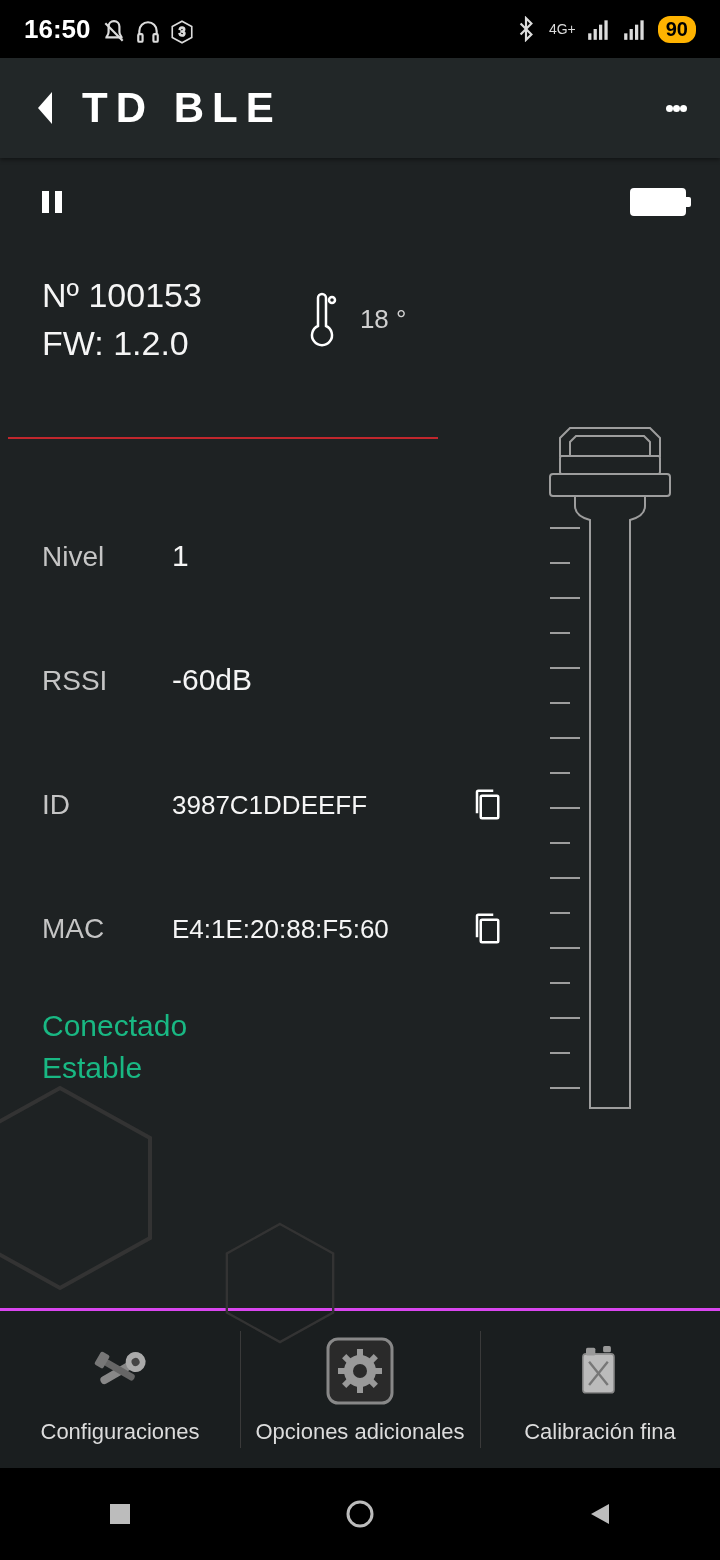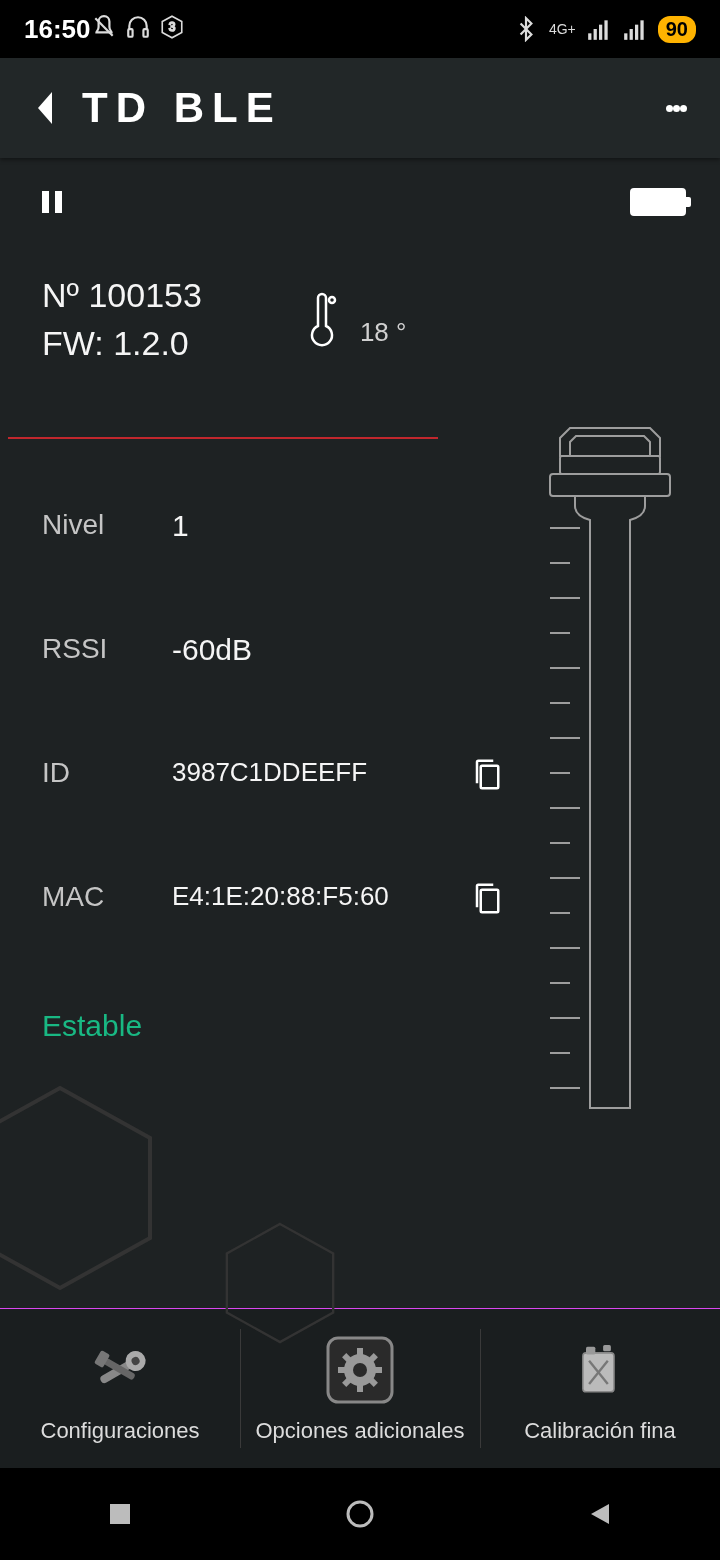--- a/index.html
+++ b/index.html
@@ -1,48 +1,48 @@
 <!DOCTYPE html>
 <html><head>
 <meta charset="utf-8">
 <style>
   * { margin: 0; padding: 0; box-sizing: border-box; }
   html, body { width: 720px; height: 1560px; background: #1e2223; font-family: "Helvetica Neue", Arial, sans-serif; color: #f5f5f5; }
   .status-bar { height: 58px; display: flex; align-items: center; justify-content: space-between; padding: 0 24px; background: #000; }
-  .status-left { display: flex; align-items: flex-start; }
+  .status-left { display: flex; align-items: flex-end; gap: 10px; }
   .status-time { font-size: 26px; font-weight: 600; color: #fff; }
   .status-icons-left { display: flex; gap: 8px; align-items: center; }
   .status-right { display: flex; gap: 10px; align-items: center; }
   .sicon { width: 26px; height: 26px; color: #dcdcdc; }
   .batt-pill { background: #ffb300; color: #000; font-size: 20px; font-weight: 600; padding: 2px 8px; border-radius: 12px; }
   .header { height: 100px; background: #222728; display: flex; align-items: center; padding: 0 24px; position: relative; box-shadow: 0 2px 4px rgba(0,0,0,0.4); }
   .back-btn { width: 40px; height: 60px; display: flex; align-items: center; justify-content: center; margin-right: 18px; }
   .title { font-size: 42px; font-weight: 700; letter-spacing: 8px; color: #fff; }
   .more-btn { margin-left: auto; width: 40px; height: 60px; display: flex; align-items: center; justify-content: center; }
   .dot { width: 7px; height: 7px; background: #fff; border-radius: 50%; margin: 3px 0; }
   .content { height: 1150px; padding: 30px 34px 0 42px; position: relative; }
   .top-row { display: flex; justify-content: space-between; align-items: center; margin-bottom: 56px; }
   .pause { display: flex; gap: 6px; }
   .pause div { width: 7px; height: 22px; background: #fff; }
   .batt-icon { width: 56px; height: 28px; border: 3px solid #fff; border-radius: 4px; background: #fff; position: relative; }
   .batt-icon::after { content: ''; position: absolute; right: -8px; top: 6px; width: 5px; height: 10px; background: #fff; border-radius: 0 2px 2px 0; }
   .device-row { display: flex; align-items: center; gap: 100px; margin-bottom: 70px; }
   .device-info { font-size: 34px; font-weight: 500; line-height: 1.4; }
-  .temp-group { display: flex; align-items: flex-end; gap: 18px; }
+  .temp-group { display: flex; align-items: center; gap: 18px; }
   .temp-val { font-size: 26px; color: #d0d0d0; font-weight: 300; }
   .redline { border: none; height: 2px; background: #c1272d; width: 430px; margin-left: -34px; }
   .stats { margin-top: 70px; width: 460px; }
-  .stat-row { display: flex; align-items: flex-start; height: 64px; margin-bottom: 60px; }
+  .stat-row { display: flex; align-items: flex-end; height: 64px; margin-bottom: 60px; }
   .stat-label { width: 130px; font-size: 28px; color: #c5c5c5; font-weight: 300; }
   .stat-value { font-size: 30px; font-weight: 500; }
   .stat-value.small { font-size: 26px; }
   .copy-btn { margin-left: auto; width: 30px; height: 34px; }
   .status-text { margin-top: 20px; color: #19b883; font-size: 30px; font-weight: 400; line-height: 1.4; }
   .sensor-graphic { position: absolute; right: 20px; top: 260px; width: 180px; height: 700px; }
-  .bottom-nav { height: 160px; background: #1a1e1f; border-top: 1px solid #d946ef; display: flex; }
+  .bottom-nav { height: 160px; background: #1a1e1f; border-top: 3px solid #d946ef; display: flex; }
   .nav-item { flex: 1; display: flex; flex-direction: column; align-items: center; justify-content: center; gap: 12px; position: relative; }
   .nav-item + .nav-item::before { content: ''; position: absolute; left: 0; top: 20px; bottom: 20px; width: 1px; background: #3a3a3a; }
   .nav-label { font-size: 22px; color: #dcdcdc; font-weight: 400; }
   .nav-icon { width: 72px; height: 72px; display: flex; align-items: center; justify-content: center; }
   .sys-nav { height: 92px; background: #000; display: flex; align-items: center; justify-content: space-around; }
   .sys-btn { width: 120px; height: 60px; display: flex; align-items: center; justify-content: center; }
   .hex-bg { position: absolute; stroke: #333; fill: none; stroke-width: 2; pointer-events: none; }
 </style>
 </head>
 <body>
@@ -159,20 +159,21 @@
       <div class="copy-btn">
         <svg viewBox="0 0 24 28" fill="none" stroke="#fff" stroke-width="2">
             <rect x="7" y="7" width="14" height="18" rx="1"></rect>
             <path d="M4 21 V4 a1 1 0 0 1 1-1 h12"></path>
           </svg>
       </div>
     </div>
   </div>
 
   <div class="status-text">
+    <div>Conectado</div>
     <div>Estable</div>
   </div>
 
   <svg class="sensor-graphic" viewBox="0 0 180 700" fill="none" stroke="#9d9d9d" stroke-width="2">
     <path d="M50 10 h80 l10 10 v18 h-10 v-14 l-6-6 h-68 l-6 6 v14 h-10 v-18 z"></path>
     <rect x="40" y="38" width="100" height="18" rx="2"></rect>
     <rect x="30" y="56" width="120" height="22" rx="3"></rect>
     <path d="M55 78 v10 q0 10 15 14 v588 h40 V102 q15 -4 15 -14 v-10"></path>
     <g stroke="#9d9d9d" stroke-width="2">
       <line x1="30" y1="110" x2="60" y2="110"></line>

